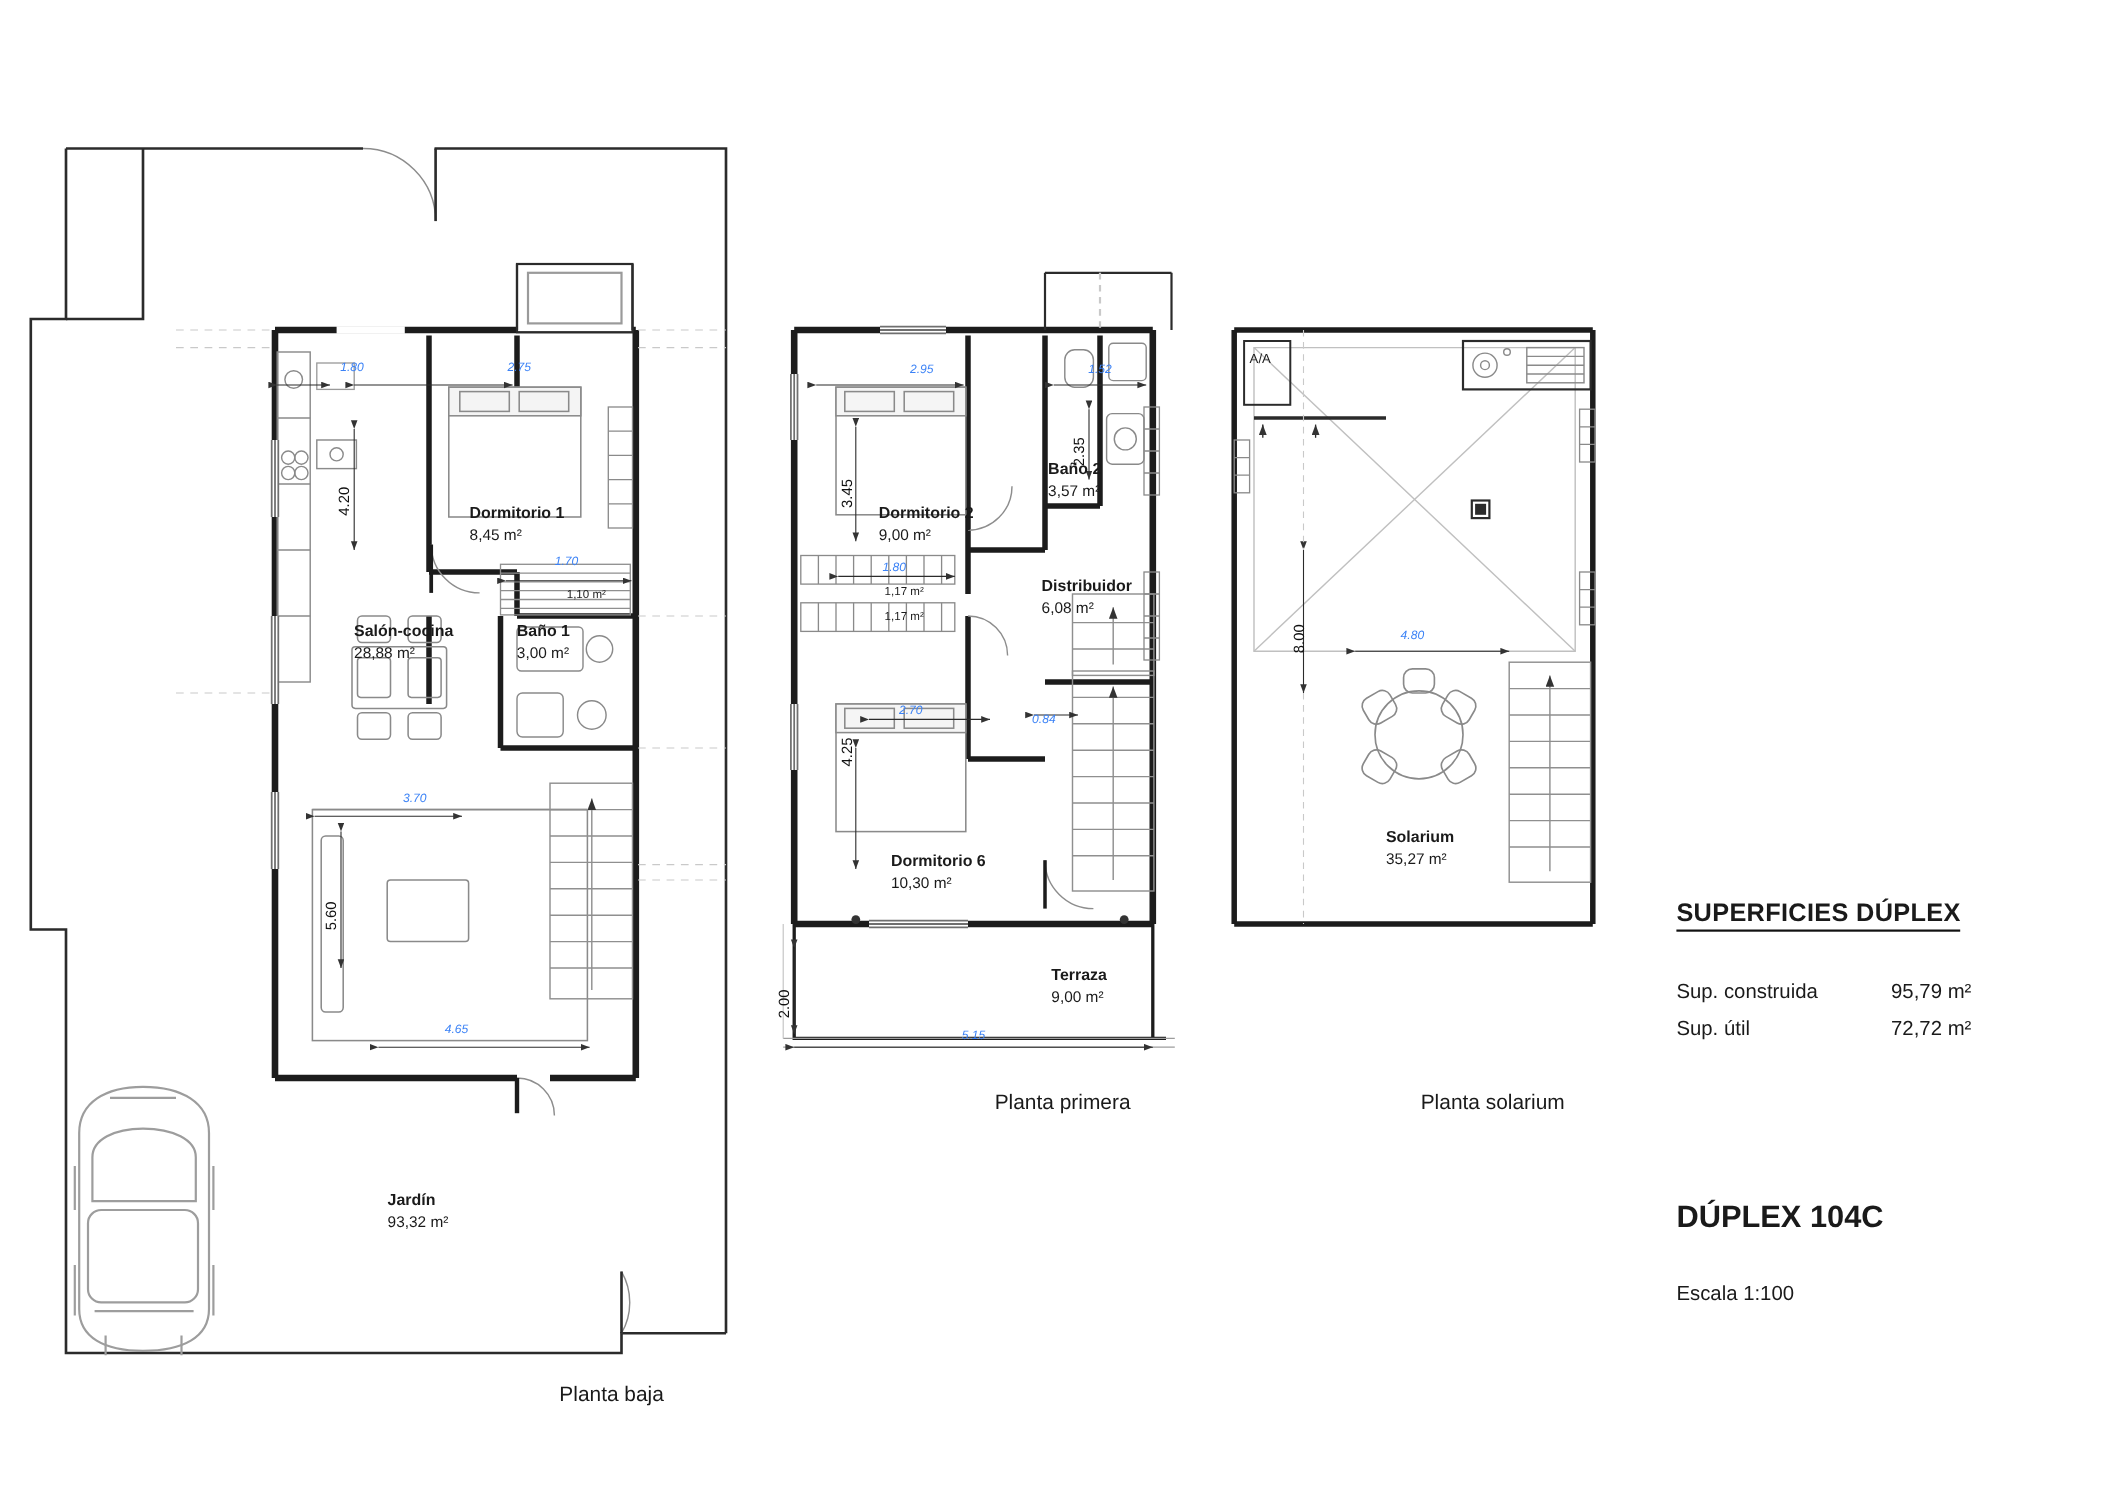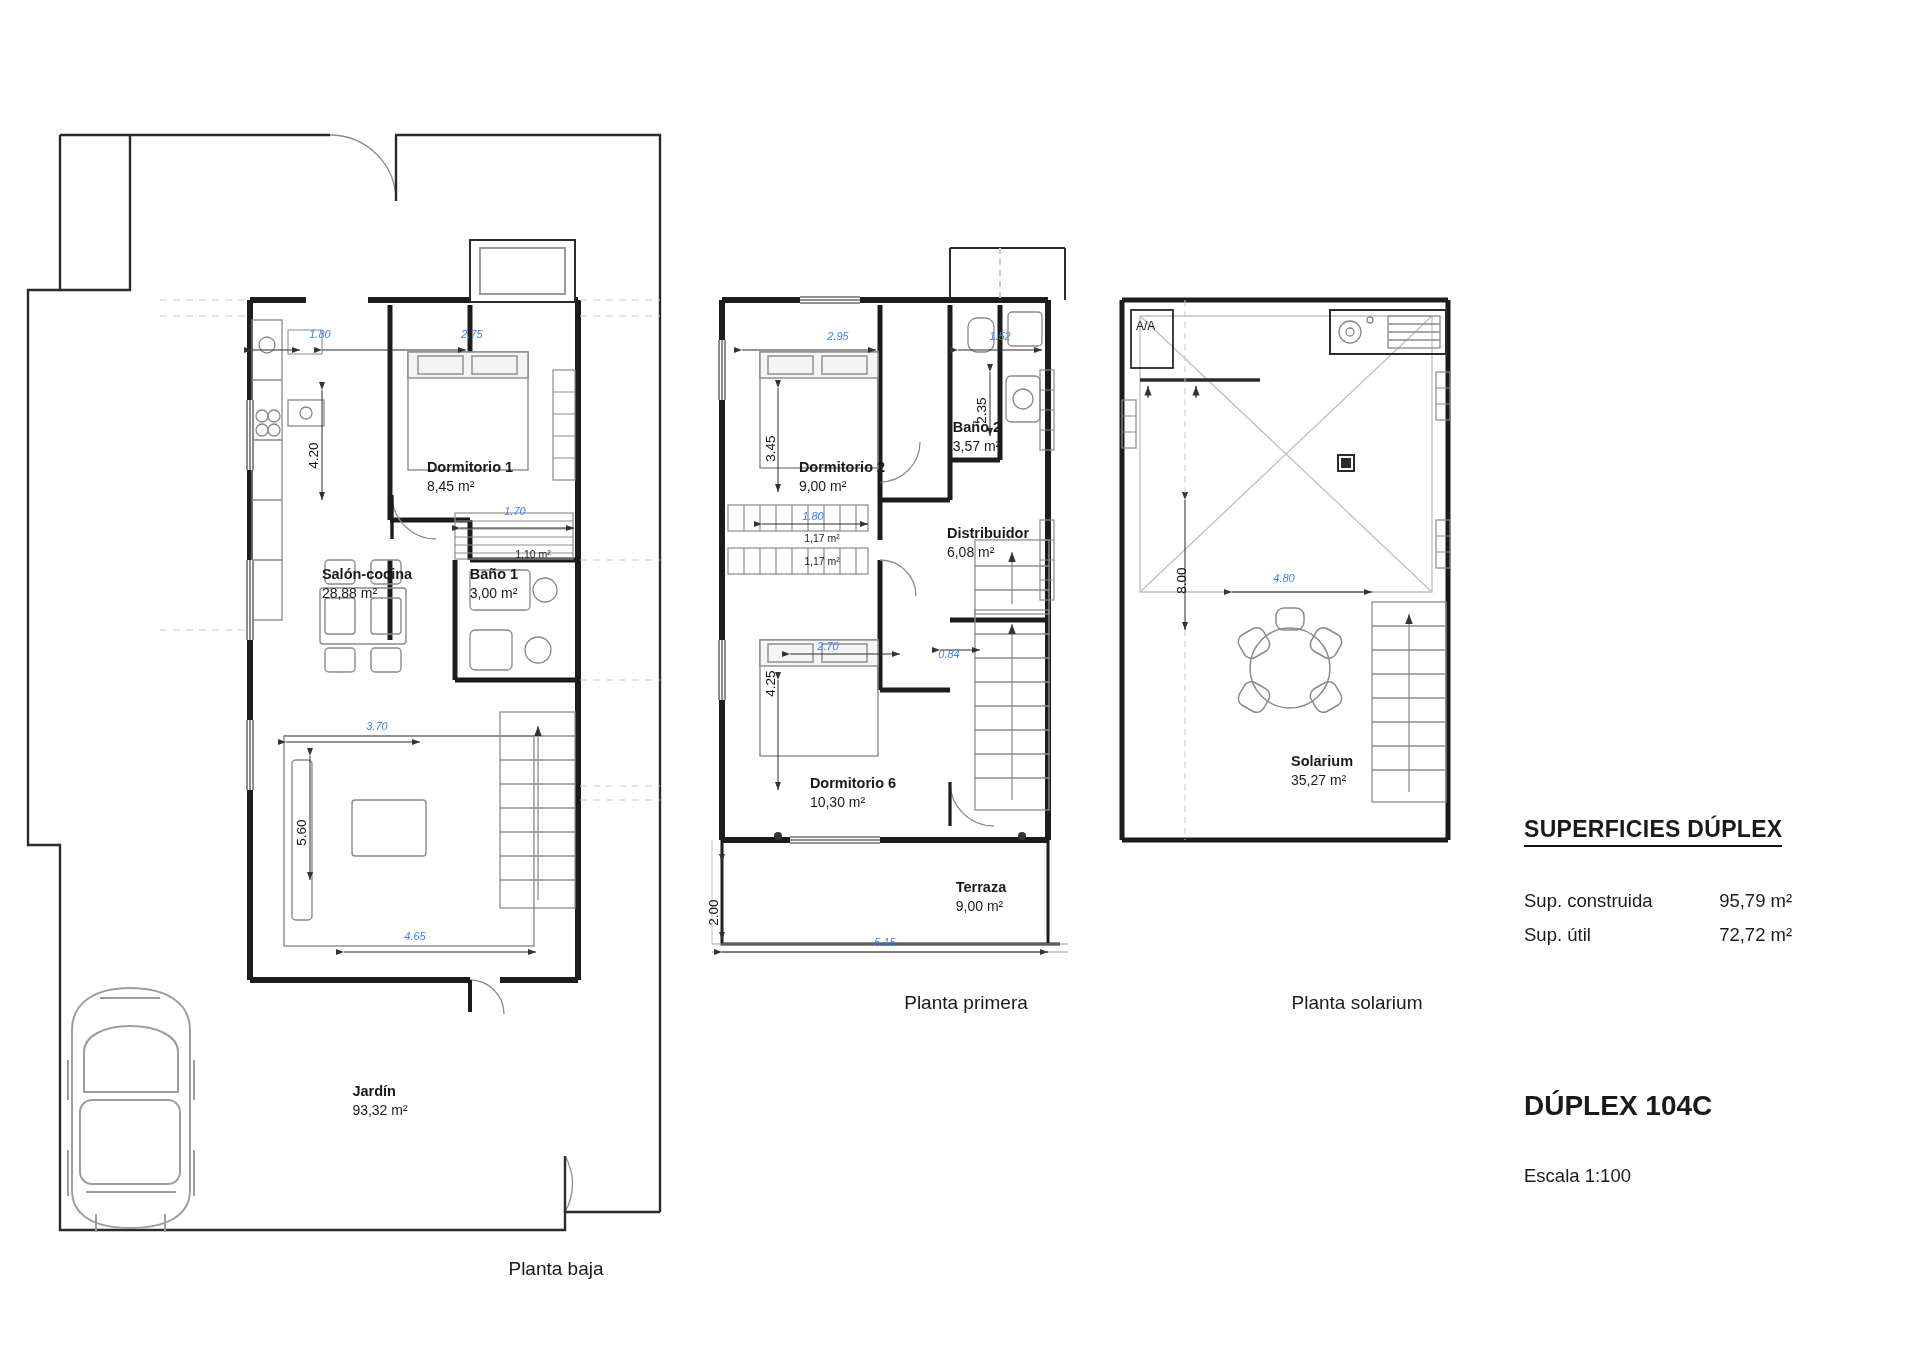--- a/index.html
+++ b/index.html
@@ -466,21 +466,21 @@
     <span class="a">28,88 m²</span>
   </div>
   <div class="room-block" style="left:494px; top:565px;">
     <span class="n">Baño 1</span>
     <span class="a">3,00 m²</span>
   </div>
   <div class="room-block" style="left:380px; top:1082px;">
     <span class="n">Jardín</span>
     <span class="a">93,32 m²</span>
   </div>
-  <div class="small-area" style="left:533px; top:548px;">1,10 m²</div>
+  <div class="small-area" style="left:533px; top:535px;">1,10 m²</div>
 
   <div class="dim" style="left:320px; top:328px;">1.80</div>
   <div class="dim" style="left:472px; top:328px;">2.75</div>
   <div class="dim-v" style="left:300px; top:435px; transform:rotate(-90deg) translateX(-50%);">4.20</div>
   <div class="dim" style="left:515px; top:505px;">1.70</div>
   <div class="dim" style="left:377px; top:720px;">3.70</div>
   <div class="dim-v" style="left:288px; top:812px; transform:rotate(-90deg) translateX(-50%);">5.60</div>
   <div class="dim" style="left:415px; top:930px;">4.65</div>
 
   <div class="floor-title" style="left:556px; top:1258px;">Planta baja</div>
@@ -514,21 +514,21 @@
   <div class="dim-v" style="left:757px; top:428px; transform:rotate(-90deg) translateX(-50%);">3.45</div>
   <div class="dim" style="left:813px; top:510px;">1.80</div>
   <div class="dim" style="left:828px; top:640px;">2.70</div>
   <div class="dim" style="left:949px; top:648px;">0.84</div>
   <div class="dim-v" style="left:757px; top:663px; transform:rotate(-90deg) translateX(-50%);">4.25</div>
   <div class="dim-v" style="left:700px; top:892px; transform:rotate(-90deg) translateX(-50%);">2.00</div>
   <div class="dim" style="left:885px; top:936px;">5.15</div>
 
   <div class="floor-title" style="left:966px; top:992px;">Planta primera</div>
 
-  <div class="room-block" style="left:1322px; top:752px;">
+  <div class="room-block" style="left:1291px; top:752px;">
     <span class="n">Solarium</span>
     <span class="a">35,27 m²</span>
   </div>
   <div class="aa-lbl" style="left:1136px; top:320px;">
     <span>A/A</span>
   </div>
   <div class="dim-v" style="left:1168px; top:560px; transform:rotate(-90deg) translateX(-50%);">8.00</div>
   <div class="dim" style="left:1284px; top:572px;">4.80</div>
 
   <div class="floor-title" style="left:1357px; top:992px;">Planta solarium</div>

